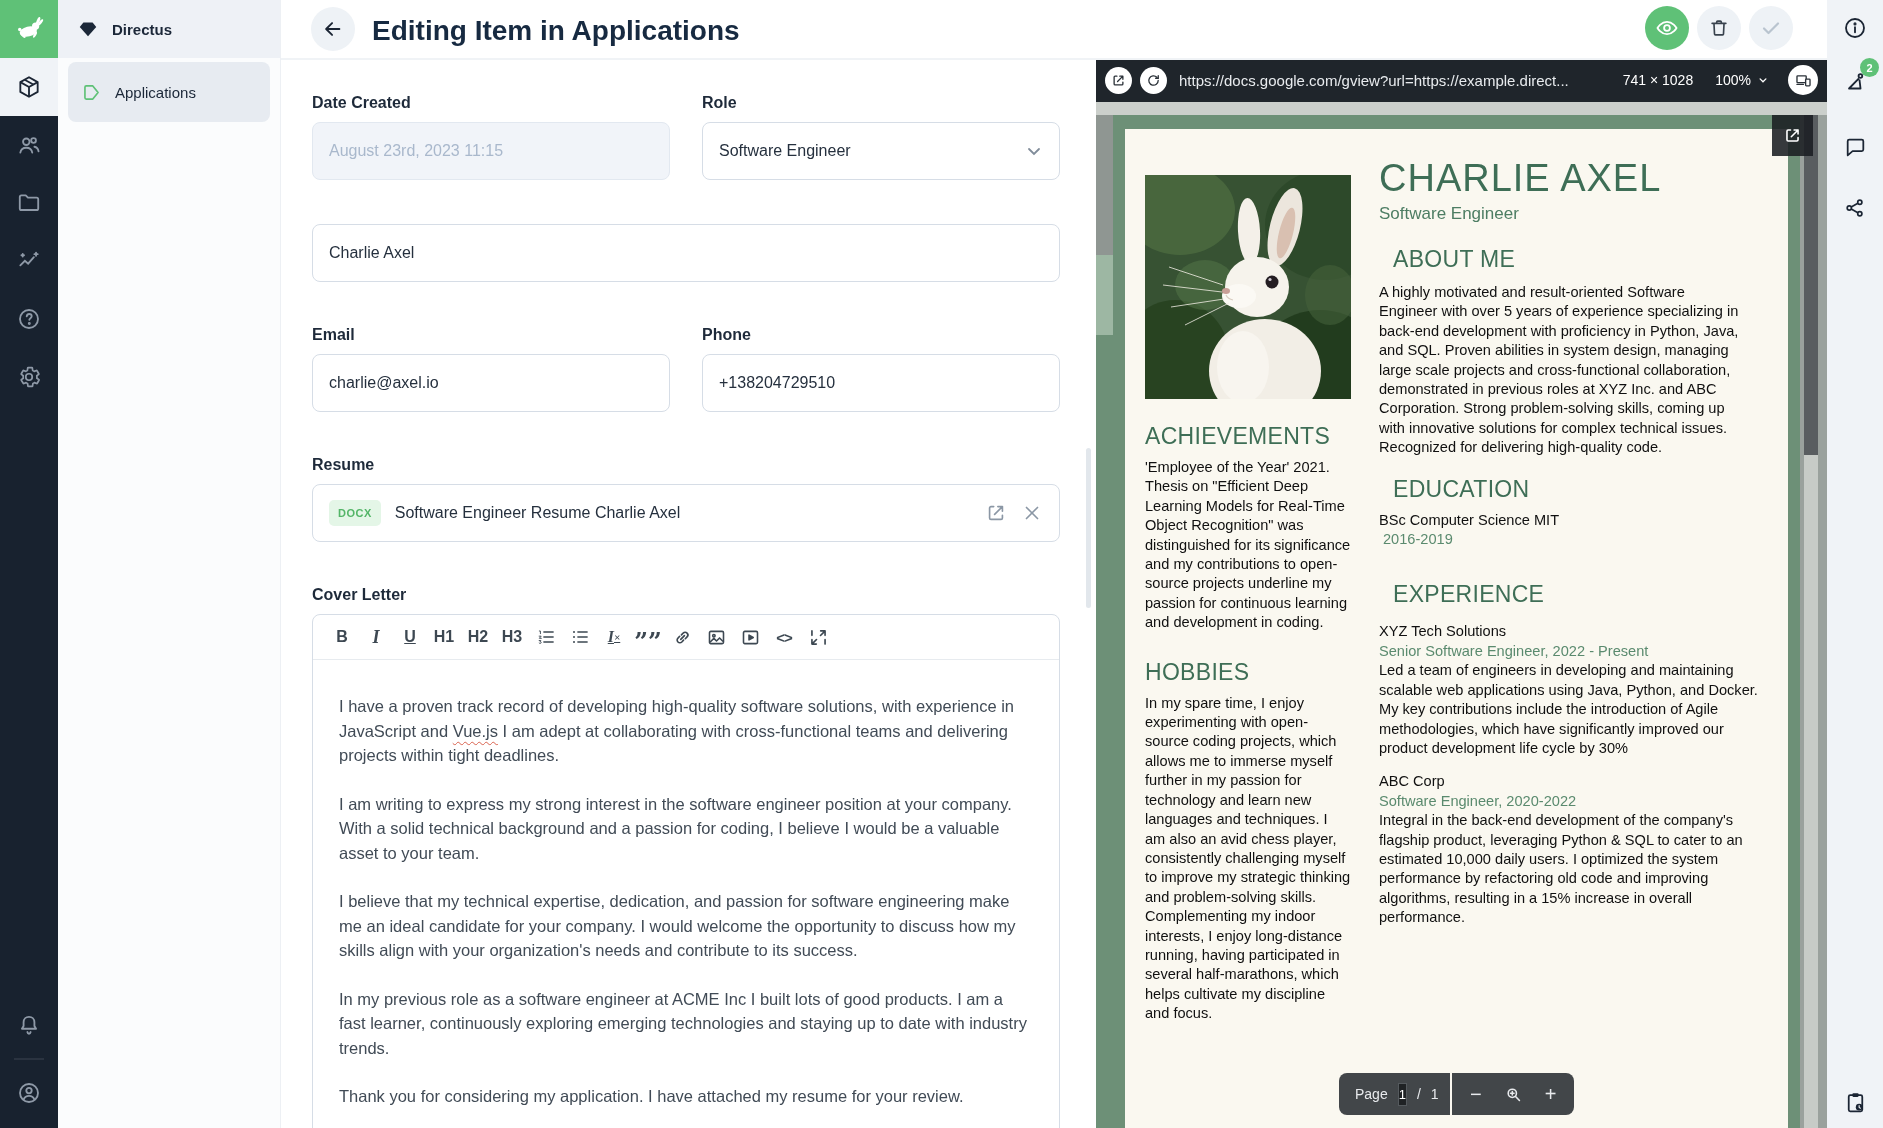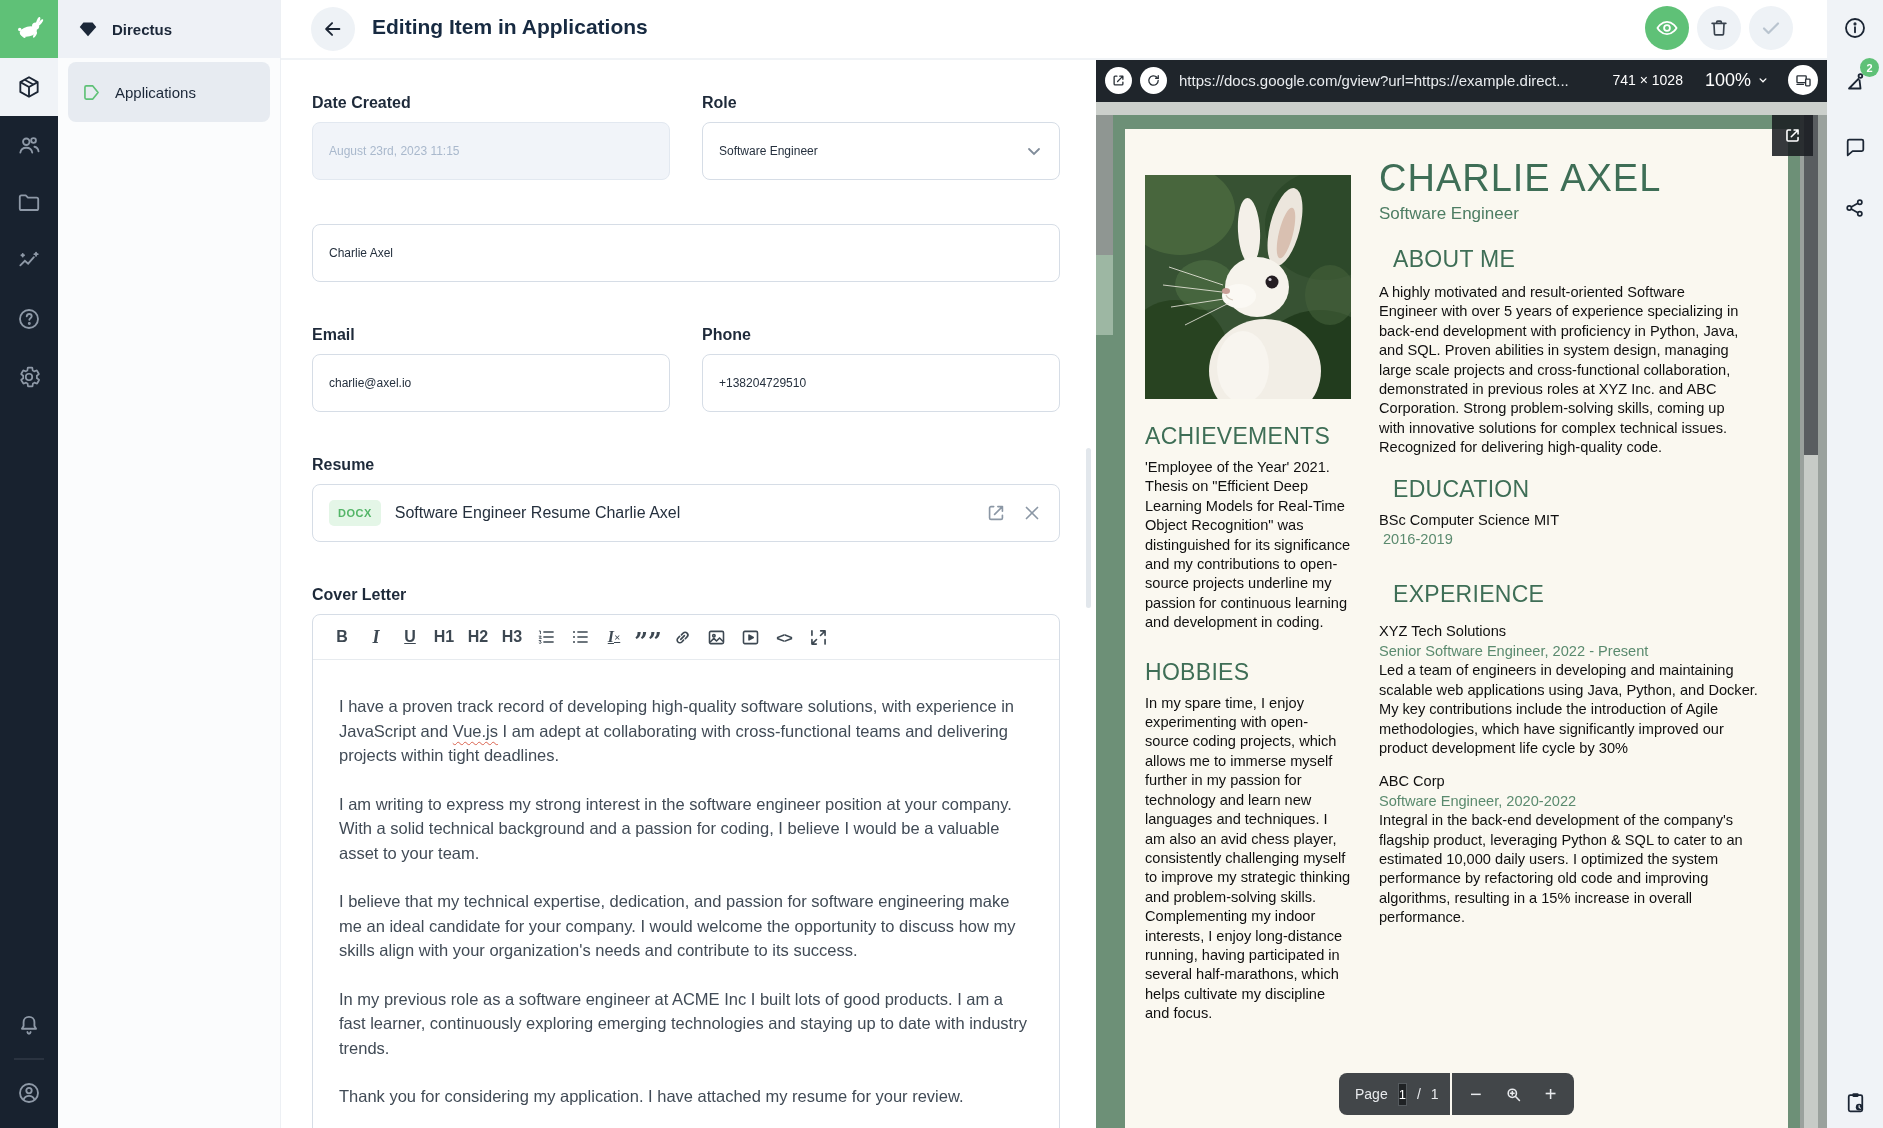--- a/index.html
+++ b/index.html
@@ -18,34 +18,34 @@
   
   .nav{position:absolute;left:58px;top:0;bottom:0;width:222px;background:#fbfcfd;border-right:1px solid #edf0f4;z-index:20;}
   .nav-head{height:58px;background:#eef1f6;display:flex;align-items:center;gap:13px;padding:0 19px;}
   .nav-head-label{font-size:15px;font-weight:700;color:#1b2738;}
   .nav-item{margin:4px 10px;height:52px;background:#e7ebf1;border-radius:8px;display:flex;align-items:center;gap:13px;padding:4px 13px;cursor:pointer;}
   .nav-item-label{font-size:15px;font-weight:500;color:#1b2738;}
 
   
   .app-header{position:absolute;left:280px;right:56px;top:0;height:58px;background:#fff;border-bottom:2px solid #f0f3f6;z-index:10;}
   .back-btn{position:absolute;left:31px;top:7px;width:44px;height:44px;border-radius:50%;background:#eef2f6;display:flex;align-items:center;justify-content:center;color:#1b2534;cursor:pointer;}
-  .page-title{position:absolute;left:92px;top:15px;font-size:21px;font-weight:700;color:#172a41;white-space:nowrap;}
+  .page-title{position:absolute;left:92px;top:15px;font-size:28px;font-weight:700;color:#172a41;white-space:nowrap;}
   .header-actions{position:absolute;right:34px;top:6px;display:flex;gap:8px;}
   .action-btn{width:44px;height:44px;border-radius:50%;display:flex;align-items:center;justify-content:center;cursor:pointer;}
   .action-btn.green{background:#5fc177;color:#fff;}
   .action-btn.gray{background:#eef2f6;color:#39434e;}
   .action-btn.disabled{background:#eef2f6;color:#b9c4cf;}
 
   
   .form-area{position:absolute;left:280px;top:58px;width:816px;bottom:0;background:#fff;overflow:hidden;padding:36px 0 0 32px;box-sizing:border-box;}
   .f-label{font-size:16px;font-weight:600;color:#1e2a3a;margin-bottom:10px;}
   .f-row{display:flex;gap:32px;margin-bottom:44px;width:748px;}
   .f-col{width:358px;}
   .f-full{width:748px;}
-  .f-input{box-sizing:border-box;width:100%;height:58px;border:1px solid #d6dde6;border-radius:8px;background:#fff;font-family:"Liberation Sans",sans-serif;font-size:12px;color:#25303e;padding:0 16px;outline:none;}
+  .f-input{box-sizing:border-box;width:100%;height:58px;border:1px solid #d6dde6;border-radius:8px;background:#fff;font-family:"Liberation Sans",sans-serif;font-size:16px;color:#25303e;padding:0 16px;outline:none;}
   .f-input.disabled{background:#f1f4f9;border-color:#e2e8f0;color:#a9b8cc;}
   .select-wrap{position:relative;}
   .select-wrap .chev{position:absolute;right:14px;top:17px;color:#808c9a;pointer-events:none;}
   .file-field{box-sizing:border-box;width:100%;height:58px;border:1px solid #d6dde6;border-radius:8px;display:flex;align-items:center;padding:0 16px;gap:14px;}
   .docx-chip{background:#e4f6e7;color:#53b567;font-size:11px;font-weight:700;letter-spacing:.5px;padding:7px 9px;border-radius:5px;}
   .file-name{font-size:16px;color:#25303e;flex:1;}
   .file-ic{color:#8b97a5;cursor:pointer;}
   .editor{box-sizing:border-box;width:748px;border:1px solid #d6dde6;border-radius:8px;background:#fff;height:620px;}
   .ed-toolbar{height:44px;border-bottom:1px solid #e7ebef;display:flex;align-items:center;padding:0 14px;gap:4px;}
   .tb-btn{min-width:30px;height:30px;display:flex;align-items:center;justify-content:center;color:#3d4852;font-size:16px;font-weight:700;cursor:pointer;border-radius:4px;}
@@ -54,21 +54,21 @@
   .ed-body p{margin:0 0 24px 0;}
   .misspell{text-decoration:underline wavy #d9634f;text-decoration-thickness:1px;text-underline-offset:4px;}
   .main-scroll-thumb{position:absolute;left:1086px;top:448px;width:5px;height:160px;border-radius:3px;background:#e2e7ec;z-index:25;}
 
   
   .preview{position:absolute;left:1096px;top:58px;right:56px;bottom:0;background:#9aa19d;z-index:5;}
   .pv-header{position:absolute;left:0;right:0;top:0;height:44px;background:#1f252b;display:flex;align-items:center;padding:0 9px;gap:8px;box-sizing:border-box;}
   .pv-circle{width:27px;height:27px;border-radius:50%;background:#fff;color:#2a3138;display:flex;align-items:center;justify-content:center;flex-shrink:0;cursor:pointer;}
   .pv-url{flex:1;color:#e8ebee;font-size:15px;white-space:nowrap;overflow:hidden;margin-left:4px;}
   .pv-dims{color:#fff;font-size:14px;margin-right:14px;white-space:nowrap;text-align:center;}
-  .pv-zoom{color:#fff;font-size:18px;display:flex;align-items:center;gap:5px;margin-right:10px;cursor:pointer;}
+  .pv-zoom{color:#fff;font-size:14px;display:flex;align-items:center;gap:5px;margin-right:10px;cursor:pointer;}
   .pv-graystrip{position:absolute;left:0;right:0;top:44px;height:13px;background:#cbcfcb;}
   .pv-leftsliver{position:absolute;left:0;top:57px;width:17px;bottom:0;background:#6d9077;}
   .pv-leftsliver .s1{position:absolute;top:0;left:0;right:0;height:140px;background:#8f9692;}
   .pv-leftsliver .s2{position:absolute;top:140px;left:0;right:0;height:80px;background:#9db7a3;}
   .doc{position:absolute;left:17px;top:57px;width:687px;bottom:0;background:#6d9077;padding:14px 12px 0 12px;box-sizing:border-box;}
   .page{background:#faf8f0;width:100%;height:100%;box-sizing:border-box;padding:16px 24px 0 20px;overflow:hidden;}
   .doc-scroll{position:absolute;right:9px;top:57px;width:14px;bottom:0;background:#c7cbc7;}
   .doc-scroll .thumb{position:absolute;top:0;left:0;right:0;height:340px;background:#595d60;}
   .doc-popout{position:absolute;right:14px;top:57px;width:41px;height:41px;background:rgba(26,30,34,.88);display:flex;align-items:center;justify-content:center;color:#fff;cursor:pointer;}
 

